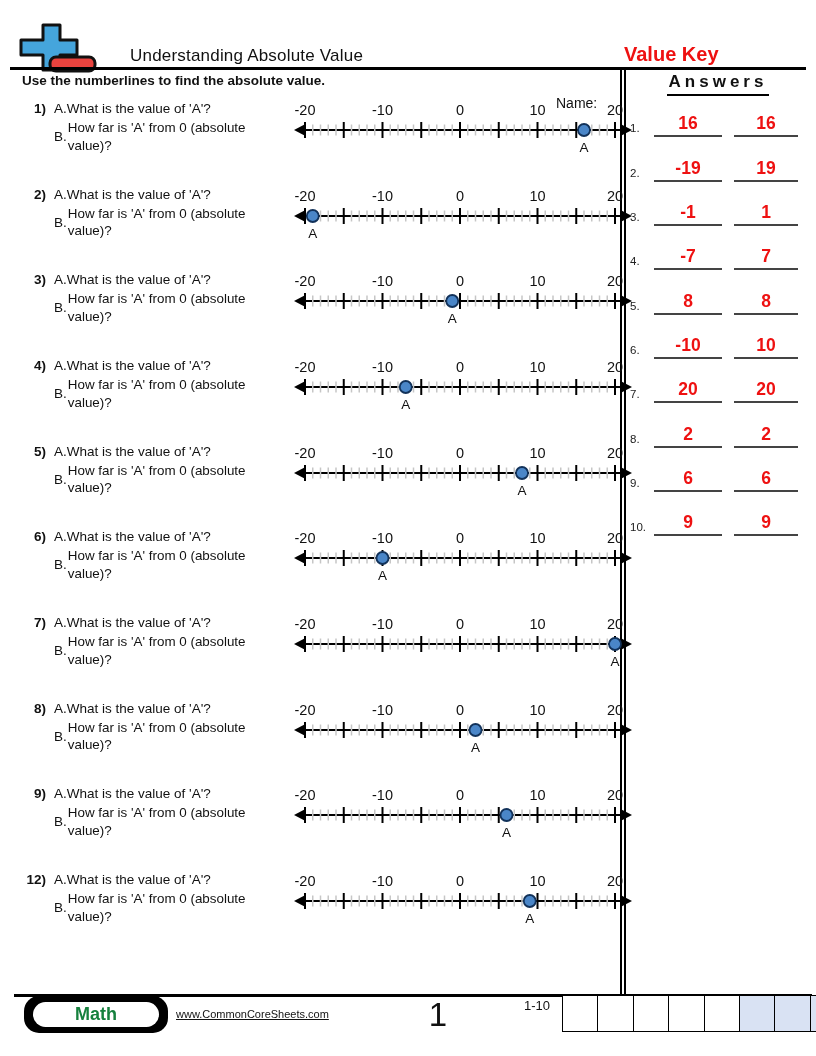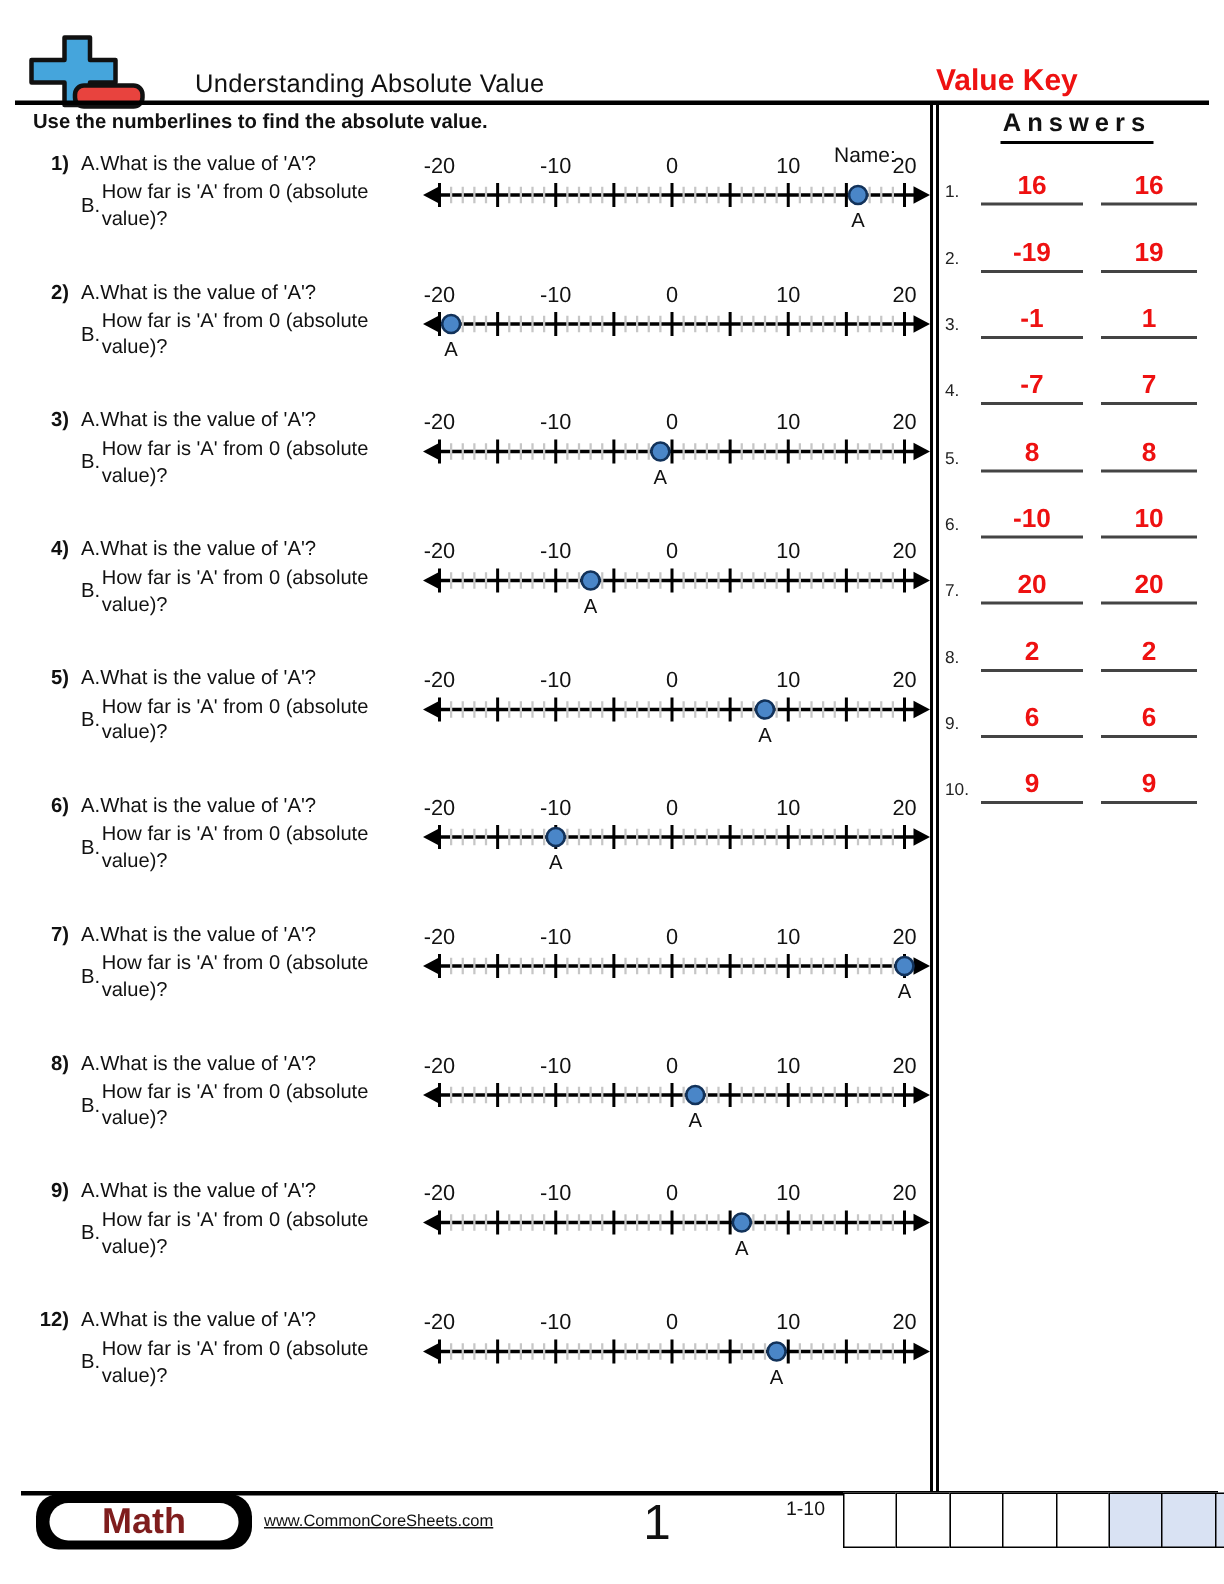--- a/index.html
+++ b/index.html
@@ -33,39 +33,39 @@
     border-left:2px solid #000;border-right:2px solid #000;}
   
   .questions{position:absolute;left:0;top:96px;width:620px;}
   .q-row{position:relative;height:85.68px;}
   .q-num{position:absolute;left:0;top:5px;width:46px;text-align:right;
     font-weight:bold;font-size:13.5px;}
   .q-parta{position:absolute;left:54px;top:5px;font-size:13.5px;white-space:nowrap;}
   .q-partb{position:absolute;left:54px;top:23px;display:flex;align-items:center;}
   .q-blabel{font-size:13.5px;margin-right:1px;}
   .q-btext{display:inline-block;width:208px;font-size:13.4px;line-height:17.5px;}
-  .q-line{position:absolute;left:281px;top:5px;width:340px;height:52px;text-decoration:underline;}
+  .q-line{position:absolute;left:293px;top:5px;width:340px;height:52px;text-decoration:underline;}
   
   .answers-heading{position:absolute;left:628px;top:72px;width:180px;text-align:center;}
   .answers-heading span{display:inline-block;font-size:17px;font-weight:bold;
     letter-spacing:4px;border-bottom:2.2px solid #000;padding:0 2px 2px 2px;}
   .answer-rows{position:absolute;left:630px;top:99px;width:178px;}
   .a-row{display:flex;align-items:flex-end;height:44.35px;}
   .a-num{width:24px;font-size:11.5px;padding-bottom:9px;color:#222;}
   .a-blank{width:68px;margin:0 12px 6px 0;border-bottom:2px solid #444;
     text-align:center;font-size:17.5px;font-weight:bold;color:var(--answer-red);
     padding-bottom:1px;}
   .a-blank.second{width:64px;margin-right:0;}
   
   .footer-rule{position:absolute;left:14px;top:994px;width:798px;height:2.6px;background:#000;}
   .math-badge{position:absolute;left:24px;top:996px;width:144px;height:37px;
     background:#000;border-radius:15px;}
   .math-pill{position:absolute;left:9px;top:6px;right:9px;bottom:6px;background:#fff;
     border-radius:13px;display:flex;align-items:center;justify-content:center;
-    font-size:24px;font-weight:bold;color:#7f1d1d;}
+    font-size:18px;font-weight:bold;color:#15803d;}
   .website{position:absolute;left:176px;top:1008px;font-size:11px;text-decoration:underline;}
   .page-number{position:absolute;left:396px;top:996px;width:84px;text-align:center;
     font-size:33px;}
   .score-range{position:absolute;left:524px;top:998px;font-size:13px;}
   .grade-strip{position:absolute;left:562px;top:995px;display:flex;}
   .grade-cell{width:24.5px;height:37px;border:1.6px solid #000;margin-left:-1.6px;
     font-size:13px;line-height:17px;text-align:center;background:#fff;padding-left:35px;}
   .grade-cell:first-child{margin-left:0;}
   .grade-cell.shaded{background:var(--grade-shaded);}
 </style>

